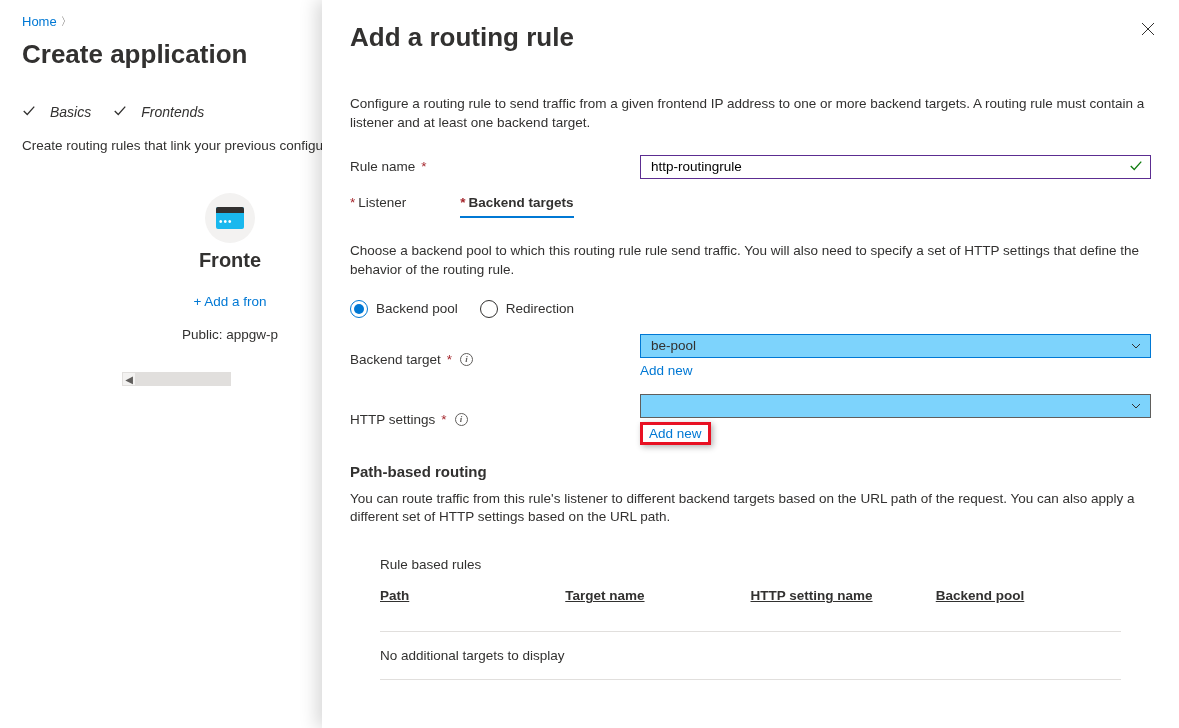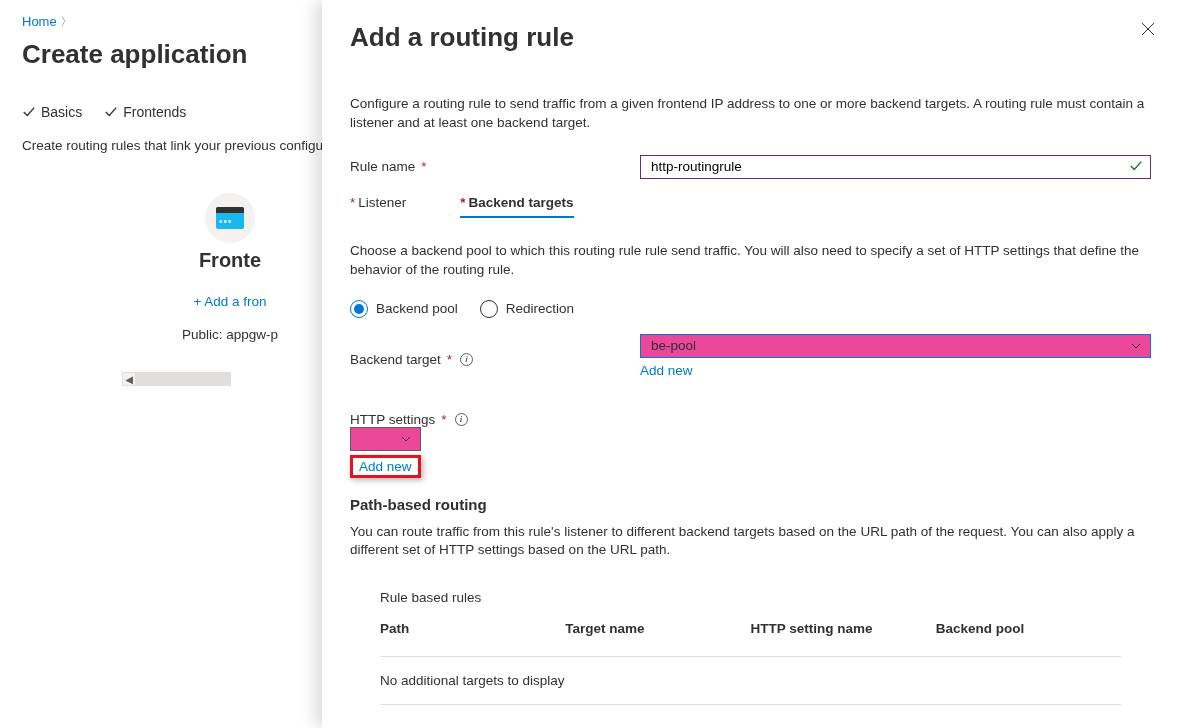--- a/index.html
+++ b/index.html
@@ -5,21 +5,21 @@
   * { box-sizing: border-box; }
   html, body { margin: 0; padding: 0; font-family: "Segoe UI", -apple-system, BlinkMacSystemFont, sans-serif; font-size: 14px; color: #323130; background: #fff; }
   .page { width: 1179px; height: 728px; position: relative; overflow: hidden; }
 
   
   .bg { position: absolute; left: 0; top: 0; right: 0; padding: 14px 22px; }
   .breadcrumb { font-size: 13px; color: #0078d4; display: flex; align-items: center; gap: 4px; margin-bottom: 10px; }
   .chevron { color: #605e5c; font-size: 11px; }
   .bg-title { font-size: 26px; font-weight: 600; color: #323130; margin: 4px 0 34px 0; }
   .steps { display: flex; gap: 22px; font-size: 14px; color: #323130; margin-bottom: 18px; }
-  .step { display: flex; align-items: center; gap: 5px; }
+  .step { display: flex; gap: 14px; font-style: italic; }
   .check { width: 14px; height: 14px; }
   .bg-desc { font-size: 13.5px; color: #323130; margin-bottom: 40px; }
   .frontend-card { text-align: center; width: 200px; margin: 0 0 0 108px; position: relative;}
   .icon-box { width: 50px; height: 50px; border-radius: 50%; background: #f3f2f1; display:flex; align-items:center; justify-content:center; margin: 0 auto 6px; }
   .icon-app { width: 28px; height: 22px; background: #19b8ee; position: relative; border-radius: 2px;}
   .icon-app::before { content:""; position:absolute; top:0; left:0; right:0; height:6px; background:#323130; border-radius:2px 2px 0 0;}
   .icon-app::after { content:"•••"; position:absolute; bottom:2px; left:3px; color:#fff; font-size:10px; letter-spacing:1px; }
   .frontend-title { font-size: 20px; font-weight: 600; margin-top: 4px; }
   .frontend-add { color: #0078d4; font-size: 13.5px; margin: 22px 0 18px; cursor: pointer; }
   .frontend-public { font-size: 13.5px; color: #323130; }
@@ -42,30 +42,30 @@
   .tabs { display: flex; gap: 18px; margin: 8px 0 24px; font-size: 13.5px; }
   .tab { color: #323130; cursor: pointer; padding-bottom: 6px; }
   .tab .req { margin-left: 0; margin-right: 3px; }
   .tab.active { font-weight: 700; border-bottom: 2px solid #0078d4; margin-left: 36px; }
   .section-text { font-size: 13.5px; line-height: 1.4; margin-bottom: 20px; }
   .radio-group { display: flex; gap: 22px; align-items: center; font-size: 13.5px; }
   .radio { width: 18px; height: 18px; border-radius: 50%; border: 1px solid #323130; display: inline-flex; align-items: center; justify-content: center; }
   .radio.selected { border: 1px solid #0078d4; }
   .radio.selected::after { content:""; width: 10px; height: 10px; border-radius: 50%; background: #0078d4; }
   .radio-item { display:flex; align-items:center; gap:8px; cursor:pointer; }
-  .select { width: 100%; height: 24px; border: 1px solid #605e5c; padding: 2px 28px 2px 10px; font-size: 13.5px; position: relative; display:flex; align-items:center; background:#ec4899; cursor: pointer;}
+  .select { width: 100%; height: 24px; border: 1px solid #605e5c; padding: 2px 28px 2px 10px; font-size: 13.5px; position: relative; display:flex; align-items:center; background:#7dd3fc; cursor: pointer;}
   .select.accent { border-color: #0078d4; }
   .select-caret { position: absolute; right: 8px; top: 5px; }
   .link { color: #0078d4; font-size: 13.5px; cursor: pointer; }
   .link-highlight { display:inline-block; border: 3px solid #e81123; padding: 1px 6px; box-shadow: 2px 2px 6px rgba(0,0,0,0.3); }
   .info-icon { width:13px; height:13px; border:1px solid #605e5c; border-radius:50%; display:inline-flex; align-items:center; justify-content:center; font-size:9px; color:#605e5c; font-style:italic; font-family:serif; font-weight:bold; margin-left:4px;}
   .subheader { font-weight: 600; font-size: 15px; margin: 18px 0 10px; }
   .table-wrap { margin-top: 30px; padding: 0 30px; }
   .table-title { font-size: 13.5px; margin-bottom: 16px; }
-  .thead { display: flex; font-weight: 600; font-size: 13.5px; padding-bottom: 20px; border-bottom: 1px solid #e1dfdd; }
+  .thead { display: flex; font-weight: 600; font-size: 13.5px; padding-bottom: 28px; border-bottom: 1px solid #e1dfdd; text-decoration: underline; }
   .th { flex: 1; }
   .tempty { padding: 16px 0; font-size: 13.5px; color: #323130; border-bottom: 1px solid #e1dfdd;}
   .footer-link { margin-top: 40px; }
   svg { display:block; }
 </style>
 </head>
 <body>
 
 <div class="page">
 
@@ -159,21 +159,21 @@
         <div class="select accent">
           <span>be-pool</span>
           <svg class="select-caret" width="12" height="12" viewBox="0 0 12 12">
               <path d="M2 4 L6 8 L10 4" stroke="#323130" stroke-width="1" fill="none"></path>
             </svg>
         </div>
         <div style="margin-top:4px;"><span class="link">Add new</span></div>
       </div>
     </div>
 
-    <div class="row" style="align-items:flex-start;flex-direction:column;">
+    <div class="row" style="align-items:flex-start;">
       <div class="label-col" style="padding-top:18px;">
         <span>HTTP settings</span>
           <span class="req">*</span>
         <span class="info-icon">i</span>
       </div>
       <div class="field-col">
         <div class="select">
           <span></span>
           <svg class="select-caret" width="12" height="12" viewBox="0 0 12 12">
               <path d="M2 4 L6 8 L10 4" stroke="#323130" stroke-width="1" fill="none"></path>

